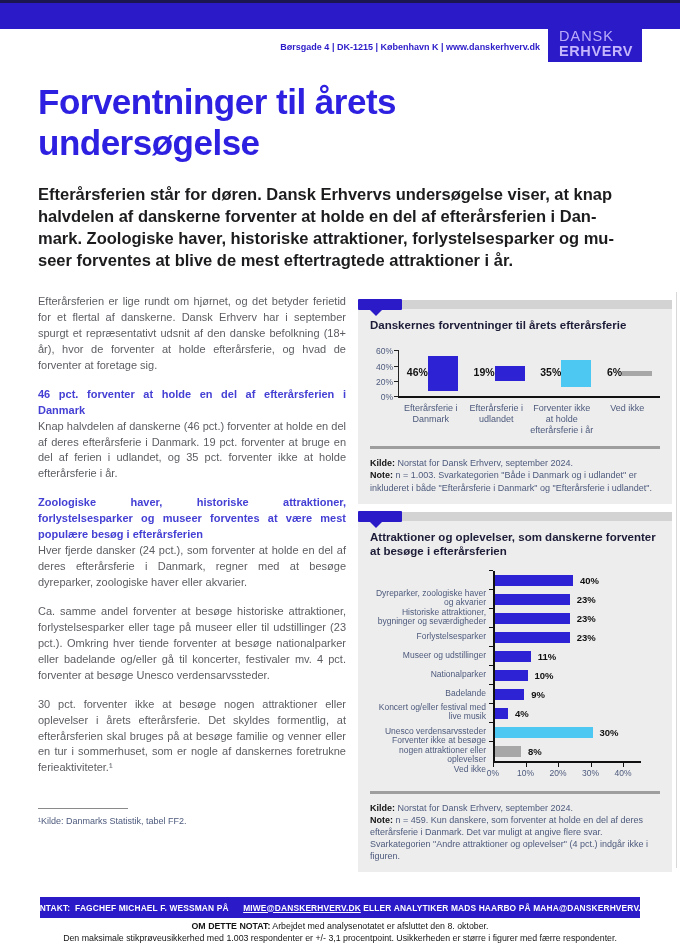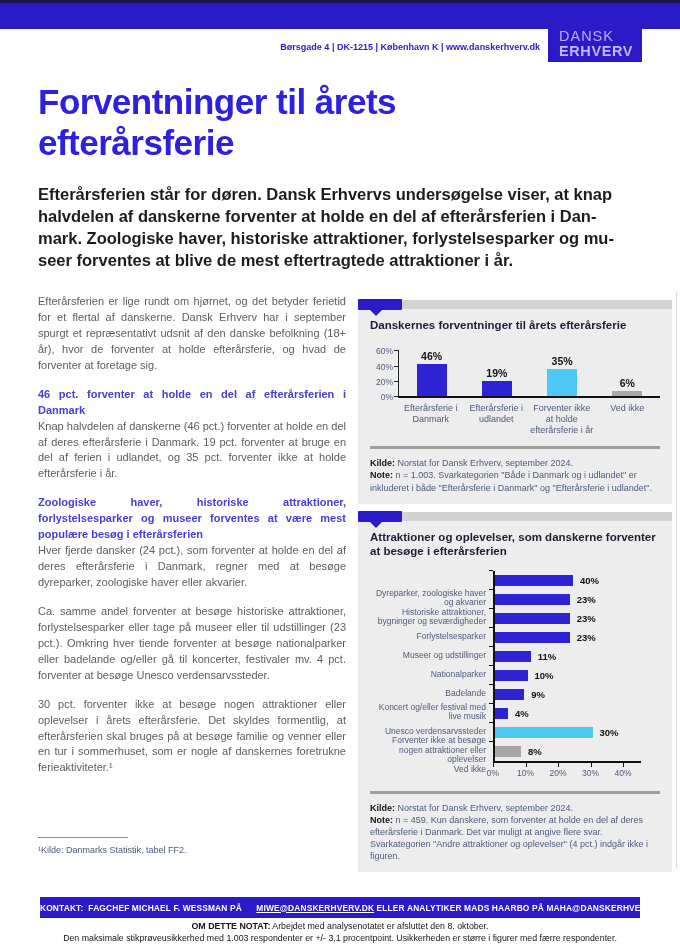--- a/index.html
+++ b/index.html
@@ -16,21 +16,21 @@
   
   .page-title{position:absolute;left:38px;top:82px;width:540px;font-size:35px;font-weight:800;
               line-height:1.17;letter-spacing:-.5px;color:#2e20e0;}
   .lead{position:absolute;left:38px;top:184px;width:614px;font-size:16.5px;font-weight:700;
         color:#1c1c1e;line-height:1.33;white-space:pre-line;}
   
   .col-left{position:absolute;left:38px;top:294px;width:308px;font-size:11px;line-height:1.45;
             color:#5c5d62;text-align:justify;}
   .col-left p{margin:0 0 13px 0;}
   .col-left .sub{margin:0;font-weight:700;color:#4540d4;text-align:justify;}
-  .fn{position:absolute;left:38px;top:837px;width:300px;}
+  .fn{position:absolute;left:38px;top:808px;width:300px;}
   .fn-rule{width:90px;height:1px;background:#8a8a8a;margin-bottom:7px;}
   .fn-text{font-size:9px;color:#4d5a7d;}
   
   .panel{position:absolute;left:358px;width:314px;background:#ededed;}
   .panel-1{top:300px;} .panel-2{top:512px;}
   .strip{height:9px;background:#d3d3d3;position:relative;}
   .tab{position:absolute;left:0;top:-1px;width:44px;height:11px;background:#2a1ac8;border-radius:1px;}
   .tab::after{content:'';position:absolute;left:12px;top:11px;border-left:6px solid transparent;
               border-right:6px solid transparent;border-top:6px solid #2a1ac8;}
   .pbody{padding:9px 12px 10px 12px;}
@@ -39,62 +39,62 @@
   .pnotes{margin-top:8px;font-size:9px;line-height:1.35;color:#4d5a7d;}
   .pnotes b{color:#141414;}
   
   .vchart{display:flex;margin-top:18px;padding-left:2px;}
   .yaxis{width:26px;position:relative;height:46px;flex:none;}
   .ytick{position:absolute;right:5px;font-size:8.5px;color:#4d5a7d;}
   .plotwrap{flex:1;}
   .plot{height:46px;border-left:1px solid #222;border-bottom:2px solid #111;display:flex;
         justify-content:space-around;align-items:flex-end;position:relative;overflow:visible;}
   .ymark{position:absolute;left:-5px;width:4px;height:1px;background:#222;}
-  .vcol{display:flex;flex-direction:column;align-items:center;justify-content:flex-end;height:100%;}
+  .vcol{display:flex;align-items:center;justify-content:flex-end;height:100%;}
   .vval{font-size:10.5px;font-weight:700;color:#111;margin-bottom:2px;white-space:nowrap;}
   .vbar{width:30px;}
   .vcats{display:flex;justify-content:space-around;margin-top:5px;}
   .vcat{width:25%;text-align:center;font-size:9px;color:#4d5a7d;line-height:1.22;}
   
   .hchart{margin-top:12px;}
   .hrow{display:flex;align-items:center;height:19px;}
   .hlabel{width:116px;flex:none;text-align:right;padding-right:7px;font-size:8.5px;
           line-height:1.12;color:#4d5a7d;margin-top:36px;}
   .hzone{flex:1;align-self:stretch;border-left:2px solid #111;display:flex;align-items:center;
          position:relative;}
   .hzone::before{content:'';position:absolute;left:-6px;top:-1px;width:4px;height:1px;background:#111;}
   .hbar{height:11px;flex:none;}
   .hval{font-size:9.5px;font-weight:700;color:#111;margin-left:7px;white-space:nowrap;}
   .haxis{margin-left:123px;position:relative;height:18px;border-top:2px solid #111;width:148px;}
   .xmark{position:absolute;top:0;width:1px;height:4px;background:#111;}
   .xtick{position:absolute;top:5px;transform:translateX(-50%);font-size:8.5px;color:#4d5a7d;}
   .vline{position:absolute;left:676px;top:292px;width:1px;height:576px;background:#d8d8d8;}
   
   .contact-bar{position:absolute;left:40px;top:897px;width:600px;height:21px;background:#2a1ac8;
-               display:flex;align-items:center;color:#fff;font-size:8.4px;
+               display:flex;align-items:center;justify-content:center;color:#fff;font-size:8.4px;
                font-weight:700;letter-spacing:.15px;white-space:pre;}
   .contact-bar a{color:#fff;text-decoration:underline;padding-left:12px;}
   .about1{position:absolute;left:0;top:921px;width:680px;text-align:center;font-size:8.8px;color:#141414;}
   .about1 b{font-weight:700;}
   .about2{position:absolute;left:0;top:933px;width:680px;text-align:center;font-size:8.8px;color:#141414;}
 </style>
 </head>
 <body>
 
 <div class="page">
 
   <div class="top-line"></div>
   <div class="band"></div>
   <div class="address">Børsgade 4 | DK-1215 | København K | www.danskerhverv.dk</div>
   <div class="logo-box">
     <div class="logo-top">DANSK</div>
     <div class="logo-bottom">ERHVERV</div>
   </div>
 
-  <h1 class="page-title" style="margin:0;">Forventninger til årets efterårsferie</h1>
+  <h1 class="page-title" style="margin:0;">Forventninger til årets undersøgelse</h1>
   <div class="lead">Efterårsferien står for døren. Dansk Erhvervs undersøgelse viser, at knap
 halvdelen af danskerne forventer at holde en del af efterårsferien i Dan-
 mark. Zoologiske haver, historiske attraktioner, forlystelsesparker og mu-
 seer forventes at blive de mest eftertragtede attraktioner i år.</div>
 
   <div class="col-left">
     <p>Efterårsferien er lige rundt om hjørnet, og det betyder ferietid for et flertal af danskerne. Dansk Erhverv har i september spurgt et repræsentativt udsnit af den danske befolkning (18+ år), hvor de forventer at holde efterårsferie, og hvad de forventer at foretage sig.</p>
     <p class="sub">46 pct. forventer at holde en del af efterårsferien i Danmark</p>
     <p>Knap halvdelen af danskerne (46 pct.) forventer at holde en del af deres efterårsferie i Danmark. 19 pct. forventer at bruge en del af ferien i udlandet, og 35 pct. forventer ikke at holde efterårsferie i år.</p>
     <p class="sub">Zoologiske haver, historiske attraktioner, forlystelsesparker og museer forventes at være mest populære besøg i efterårsferien</p>

